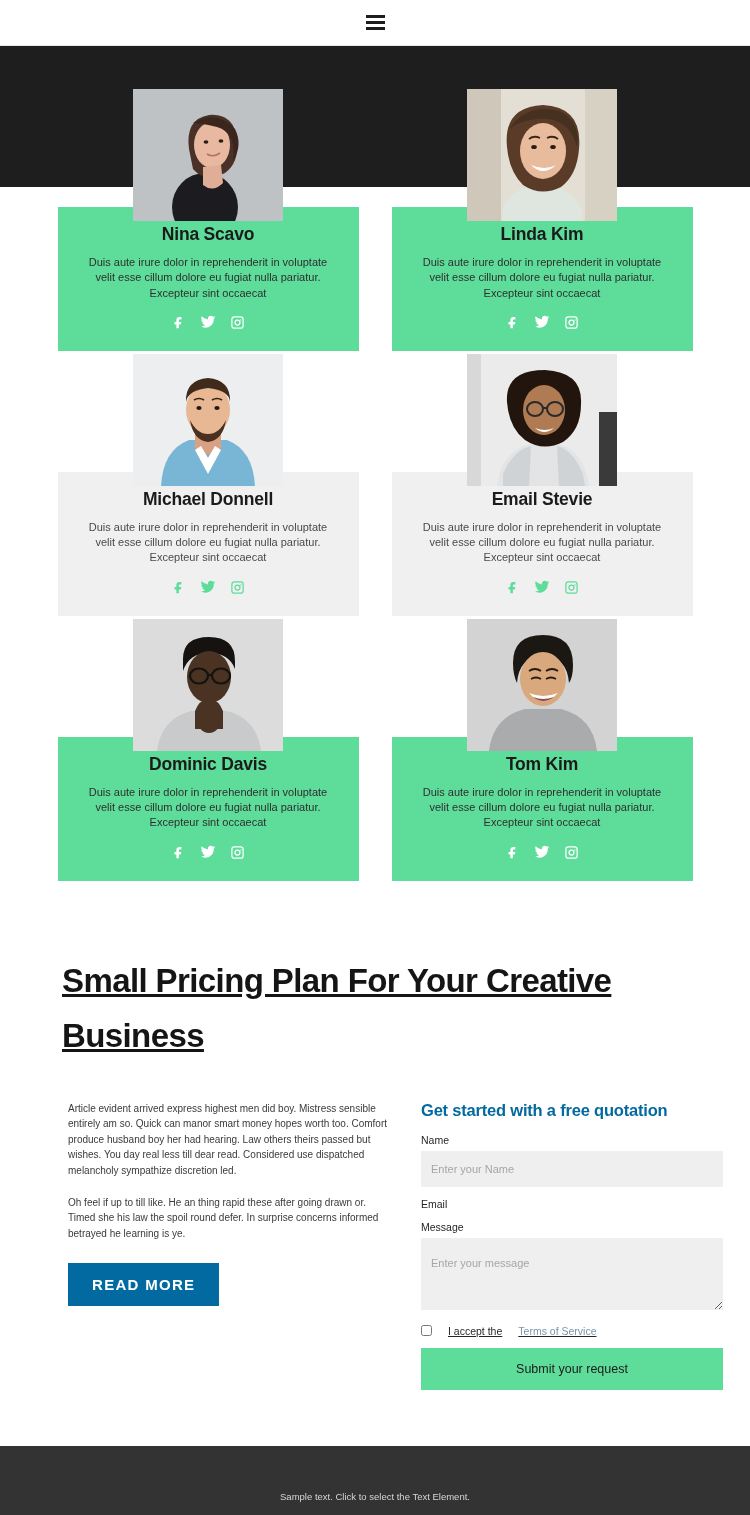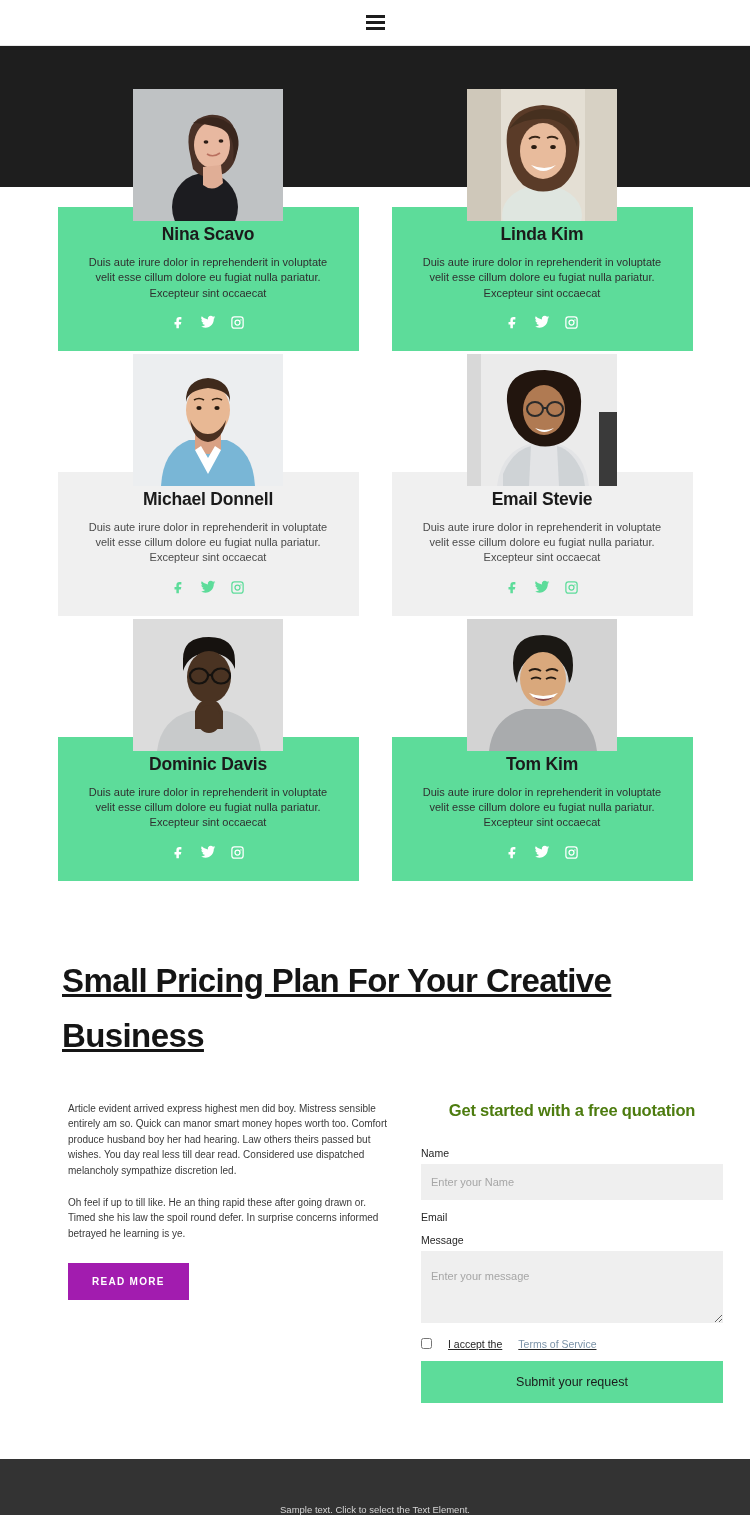--- a/index.html
+++ b/index.html
@@ -155,41 +155,40 @@
   }
   .pricing-left p {
     font-size: 10px;
     line-height: 15.6px;
     color: #3a3a3a;
     margin: 0 0 16px 0;
   }
   .pricing-left p:last-of-type { margin-bottom: 22px; }
   .read-more-btn {
     display: inline-block;
-    background: #a21caf;
+    background: #0369a1;
     color: #ffffff;
     border: none;
     font-family: "Liberation Sans", sans-serif;
-    font-size: 10px;
+    font-size: 15px;
     font-weight: bold;
     letter-spacing: 1.3px;
     padding: 13px 24px;
     cursor: pointer;
     min-width: 110px;
     text-align: right;
   }
 
   
   .form-title {
     font-size: 16.5px;
     font-weight: bold;
-    color: #4d7c0f;
-    margin: 0 0 27px 0;
+    color: #0369a1;
+    margin: 0 0 14px 0;
     letter-spacing: -0.2px;
-    text-align: center;
   }
   .field-label {
     display: block;
     font-size: 10.5px;
     color: #262626;
     margin-bottom: 5px;
   }
   .field-group { margin-bottom: 11px; }
   .text-input, .text-area {
     width: 100%;

